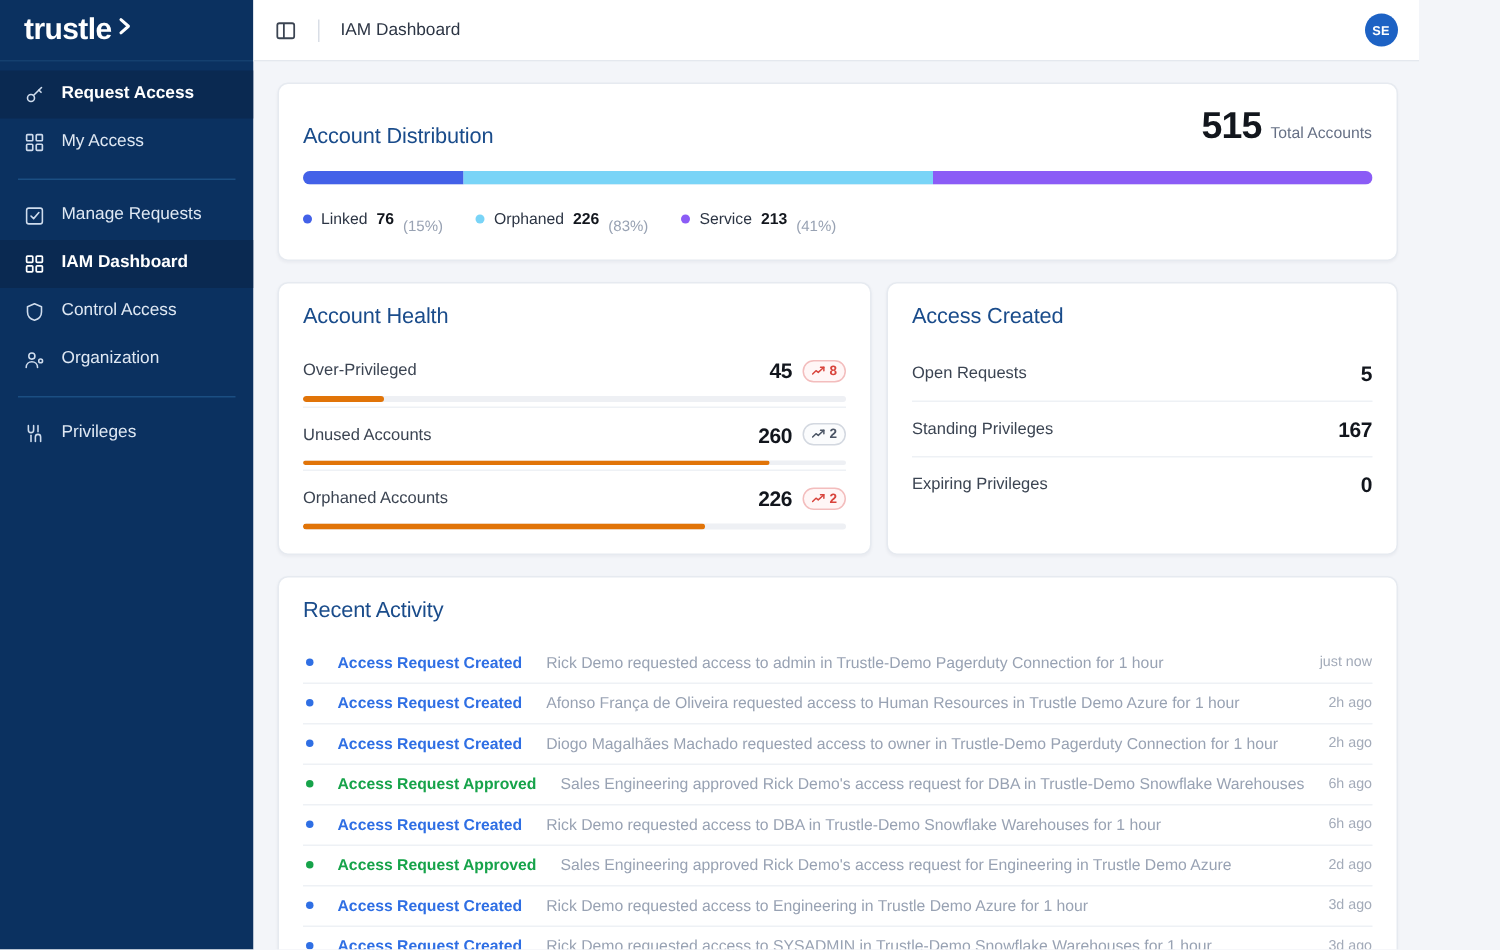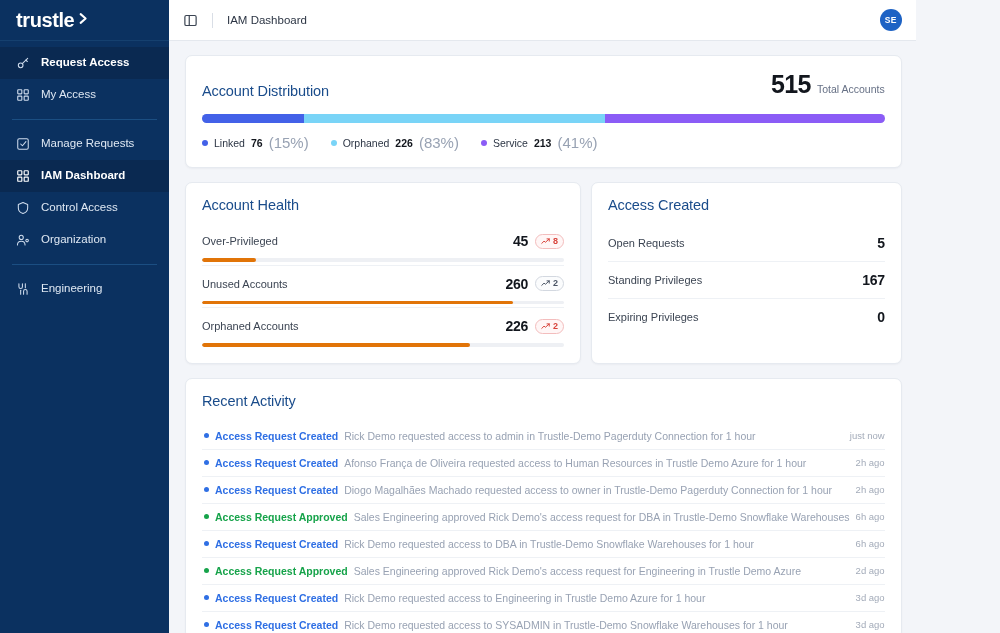--- a/index.html
+++ b/index.html
@@ -80,21 +80,21 @@
   .dist-bar {
     display: flex; height: 9px; border-radius: 5px; overflow: hidden;
     margin-top: 15px; background: #eef0f4;
   }
   .seg { height: 9px; }
   .legend { display: flex; gap: 22px; margin-top: 11px; }
   .legend-item { display: flex; align-items: center; gap: 6px; }
   .dot { width: 6px; height: 6px; border-radius: 50%; }
   .lg-name { font-size: 10.5px; color: #2c3544; }
   .lg-val { font-size: 10.5px; color: #12161d; font-weight: 700; }
-  .lg-pct { font-size: 15px; color: #98a2b3; }
+  .lg-pct { font-size: 10px; color: #98a2b3; margin-top: 12px; }
 
   
   .mid-row { display: flex; gap: 10px; margin-bottom: 14px; }
   .health-card { width: 396px; padding: 14px 16px 16px 16px; }
   .req-card { flex: 1; padding: 14px 16px 16px 16px; }
 
   .health-list { margin-top: 14px; }
   .health-row { padding: 6px 0 0 0; }
   .health-row + .health-row { border-top: 1px solid #eef1f5; margin-top: 3px; padding-top: 10px; }
   .hr-top { display: flex; align-items: center; justify-content: space-between; }
@@ -121,21 +121,21 @@
     padding: 10px 0;
   }
   .req-row + .req-row { border-top: 1px solid #eef1f5; }
   .req-label { font-size: 11px; color: #3b4452; }
   .req-val { font-size: 14px; font-weight: 700; color: #12161d; letter-spacing: -0.3px; }
 
   
   .act-card { padding: 14px 16px 0 16px; }
   .act-list { margin-top: 14px; }
   .act-row {
-    display: flex; align-items: center; gap: 6px;
+    display: flex; align-items: center; gap: 16px;
     padding: 7px 0 7px 0; min-height: 25px;
   }
   .act-row + .act-row { border-top: 1px solid #eef1f5; }
   .act-dot { width: 5px; height: 5px; border-radius: 50%; flex: none; margin-left: 2px; }
   .act-type { font-size: 10.5px; font-weight: 700; white-space: nowrap; }
   .act-type.created { color: #2f6fe4; }
   .act-type.approved { color: #16a34a; }
   .act-desc {
     font-size: 10.5px; color: #98a2b3; flex: 1;
     white-space: nowrap; overflow: hidden; text-overflow: ellipsis;
@@ -223,21 +223,21 @@
 
       <div class="nav-item">
         <span class="ico">
             <svg viewBox="0 0 24 24" fill="none" stroke="#cfdced" stroke-width="1.8" stroke-linecap="round" stroke-linejoin="round">
               <path d="M5 3 v5 a3 3 0 0 0 6 0 V3"></path>
               <path d="M8 14 v7"></path>
               <path d="M13 21 v-5 a3 3 0 0 1 6 0 v5"></path>
               <path d="M16 10 V3"></path>
             </svg>
           </span>
-        <span class="nav-label">Engineering</span>
+        <span class="nav-label">Privileges</span>
       </div>
     </nav>
   </aside>
 
   <div class="main">
 
     <header class="topbar">
       <span class="panel-icon">
           <svg width="15" height="15" viewBox="0 0 24 24" fill="none" stroke="#3b4452" stroke-width="1.9" stroke-linejoin="round">
             <rect x="3" y="4" width="18" height="16" rx="2.2"></rect>

